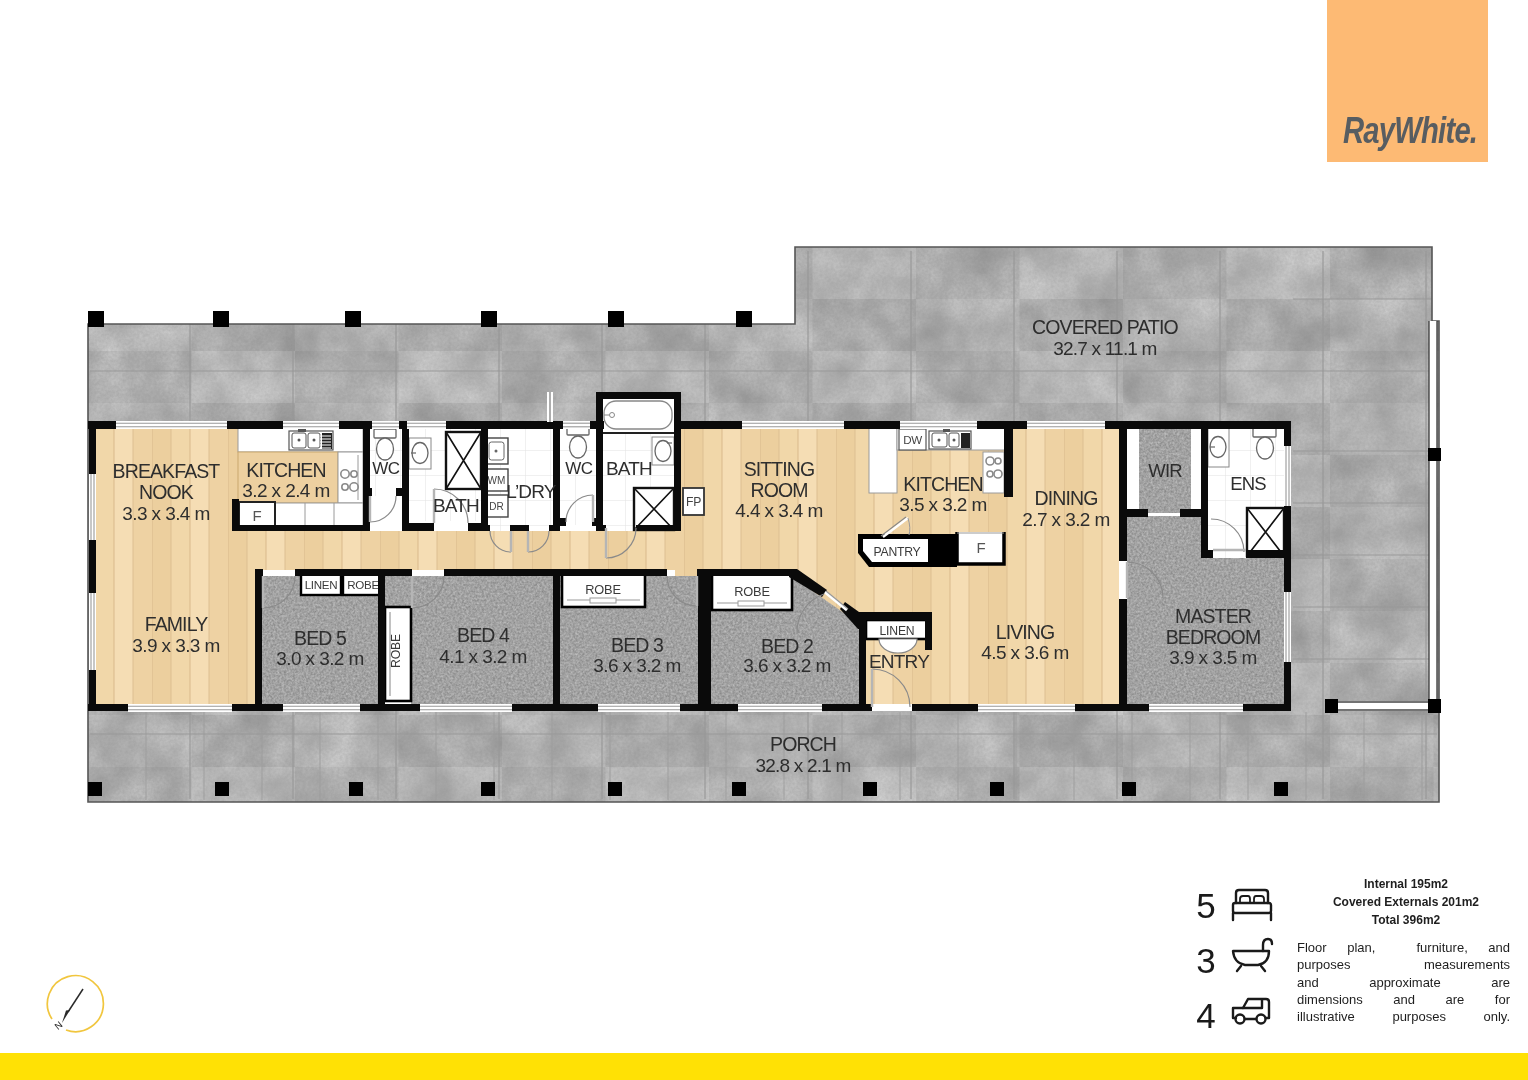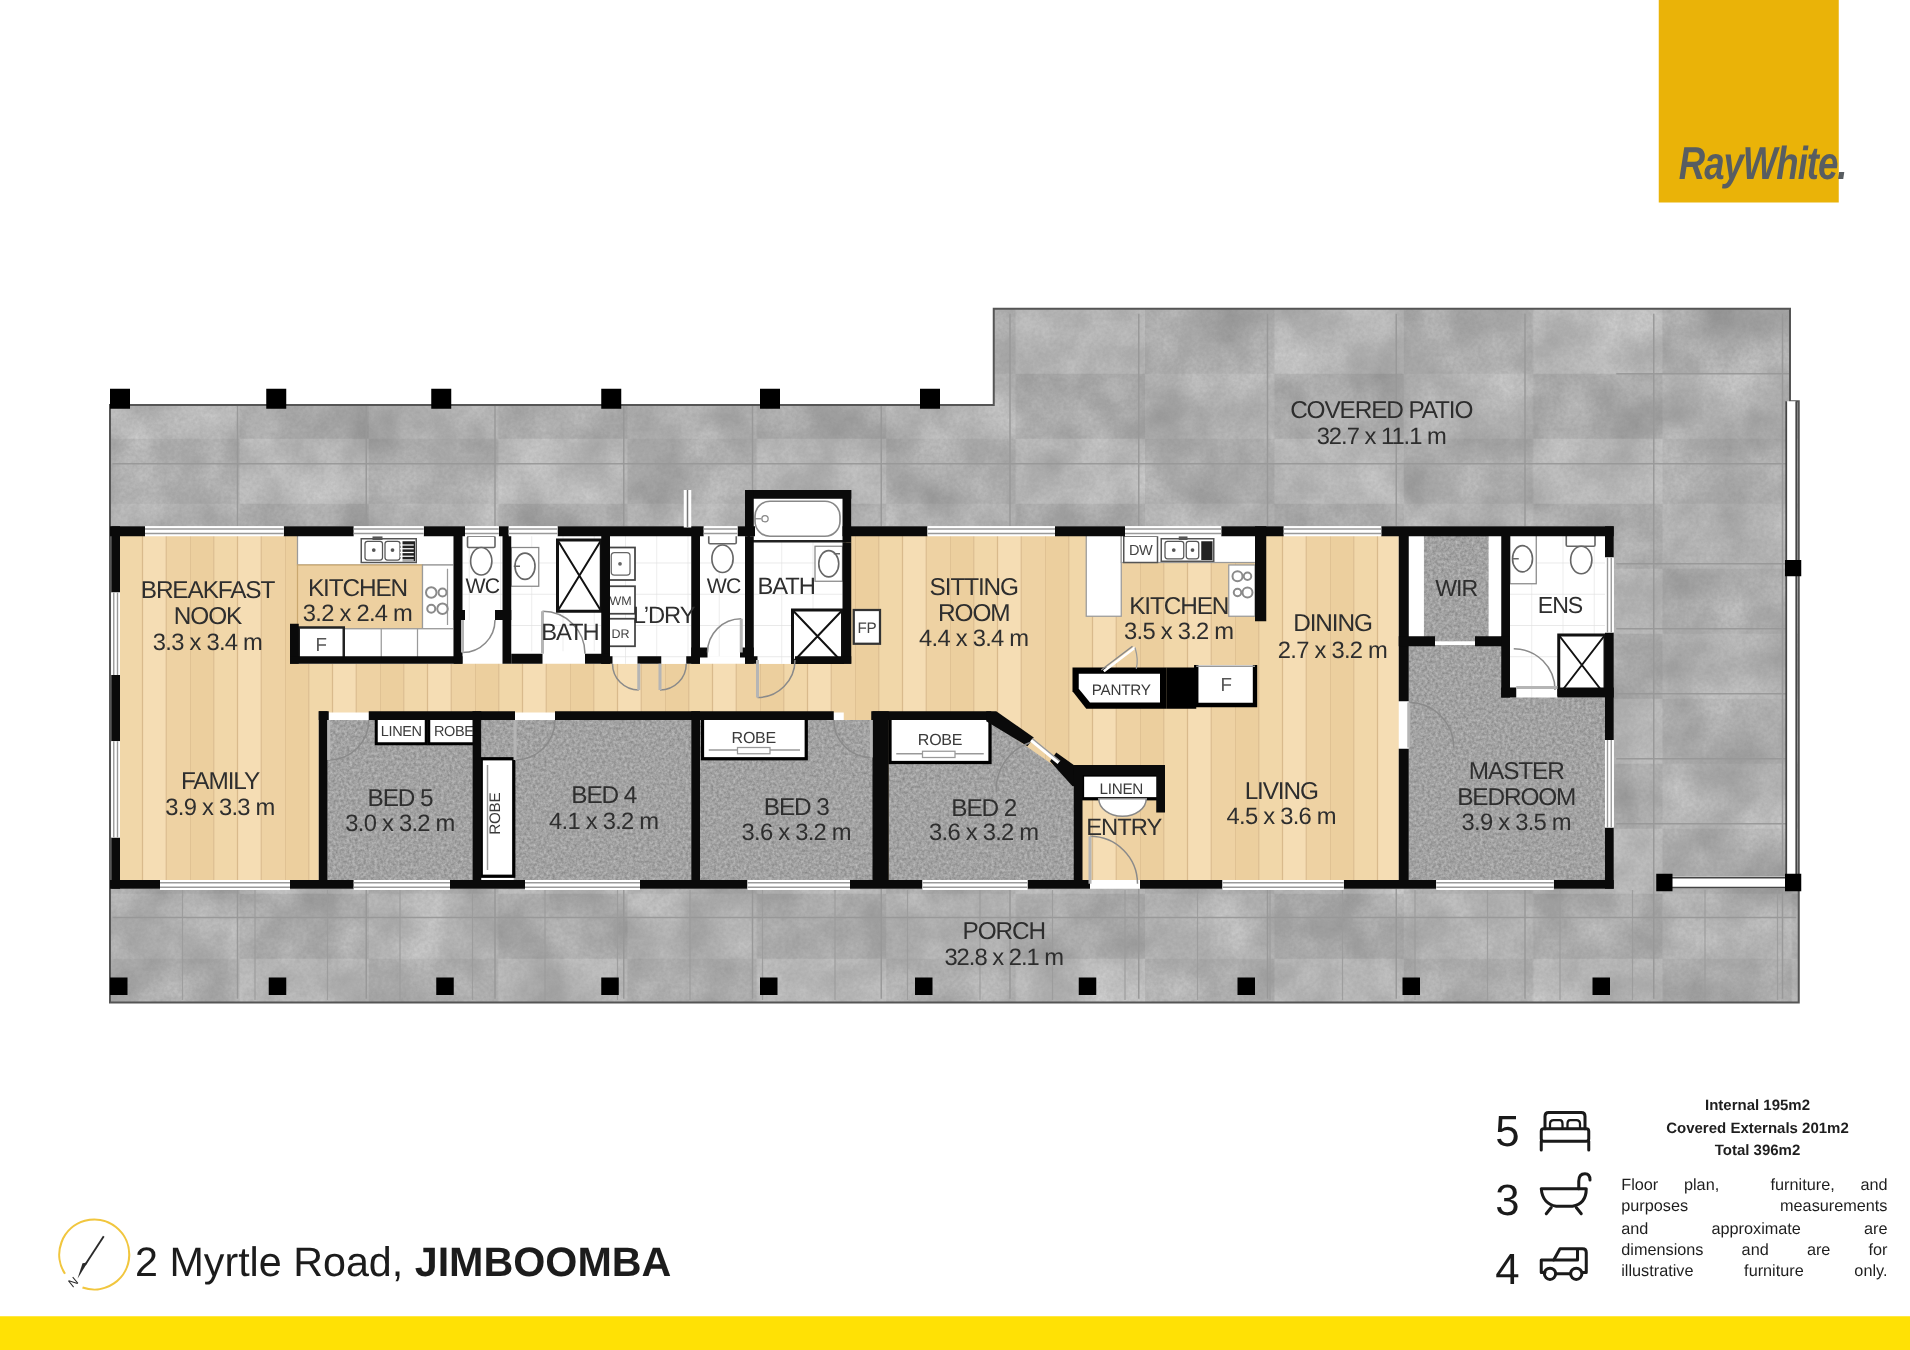--- a/index.html
+++ b/index.html
@@ -1,20 +1,20 @@
 <!DOCTYPE html>
 <html><head>
 <meta charset="utf-8">
 <style>
 html,body{margin:0;padding:0;width:1528px;height:1080px;background:#fff;overflow:hidden}
 *{box-sizing:border-box}
 body{font-family:"Liberation Sans",sans-serif}
 #wrap{position:relative;width:1528px;height:1080px}
 #plansvg{position:absolute;left:0;top:0}
-.logo{position:absolute;left:1327px;top:0;width:144px;height:162px;background:#eab308}
+.logo{position:absolute;left:1327px;top:0;width:161px;height:162px;background:#fdba74}
 .logo span{position:absolute;left:16px;bottom:10px;font-style:italic;font-weight:bold;font-size:37px;letter-spacing:-1px;color:#585d61;transform:scale(0.79,1);transform-origin:left bottom;white-space:nowrap}
 .ybar{position:absolute;left:0;top:1053px;width:1528px;height:27px;background:#ffe105}
 .addr{position:absolute;left:108px;top:991px;font-size:33px;color:#1c1c1c;white-space:nowrap}
 .addr b{font-weight:bold}
 .num{position:absolute;font-size:35px;color:#1a1a1a;text-align:center;width:40px}
 .mblock{position:absolute;left:1300px;top:875px;width:212px;text-align:center;font-size:12px;font-weight:bold;color:#1e1e1e;line-height:18px}
 .para{position:absolute;left:1297px;top:939px;width:213px;font-size:13px;color:#1e1e1e;line-height:17.3px}
 .para div{text-align:justify;text-align-last:justify}
 </style>
 </head>
@@ -838,30 +838,29 @@
         <path d="M1245,1019 L1256,1019"></path>
       </g>
 </svg>
 
 <div class="logo">
       <span>RayWhite.</span>
     </div>
 
 <div class="ybar"></div>
 
-<div class="addr">2 Myrtle Road, <b>JIMBOOMBA</b></div>
 
 <div class="num" style="left:1186px;top:886px">5</div>
 
 <div class="num" style="left:1186px;top:941px">3</div>
 
 <div class="num" style="left:1186px;top:996px">4</div>
 
 <div class="mblock">Internal 195m2<br>Covered Externals 201m2<br>Total 396m2</div>
 
 <div class="para">
       <div>Floor plan,&nbsp; furniture, and</div>
       <div>purposes measurements</div>
       <div>and approximate are</div>
       <div>dimensions and are for</div>
-      <div>illustrative furniture only.</div>
+      <div>illustrative purposes only.</div>
     </div>
 </div>
 
 </body></html>

